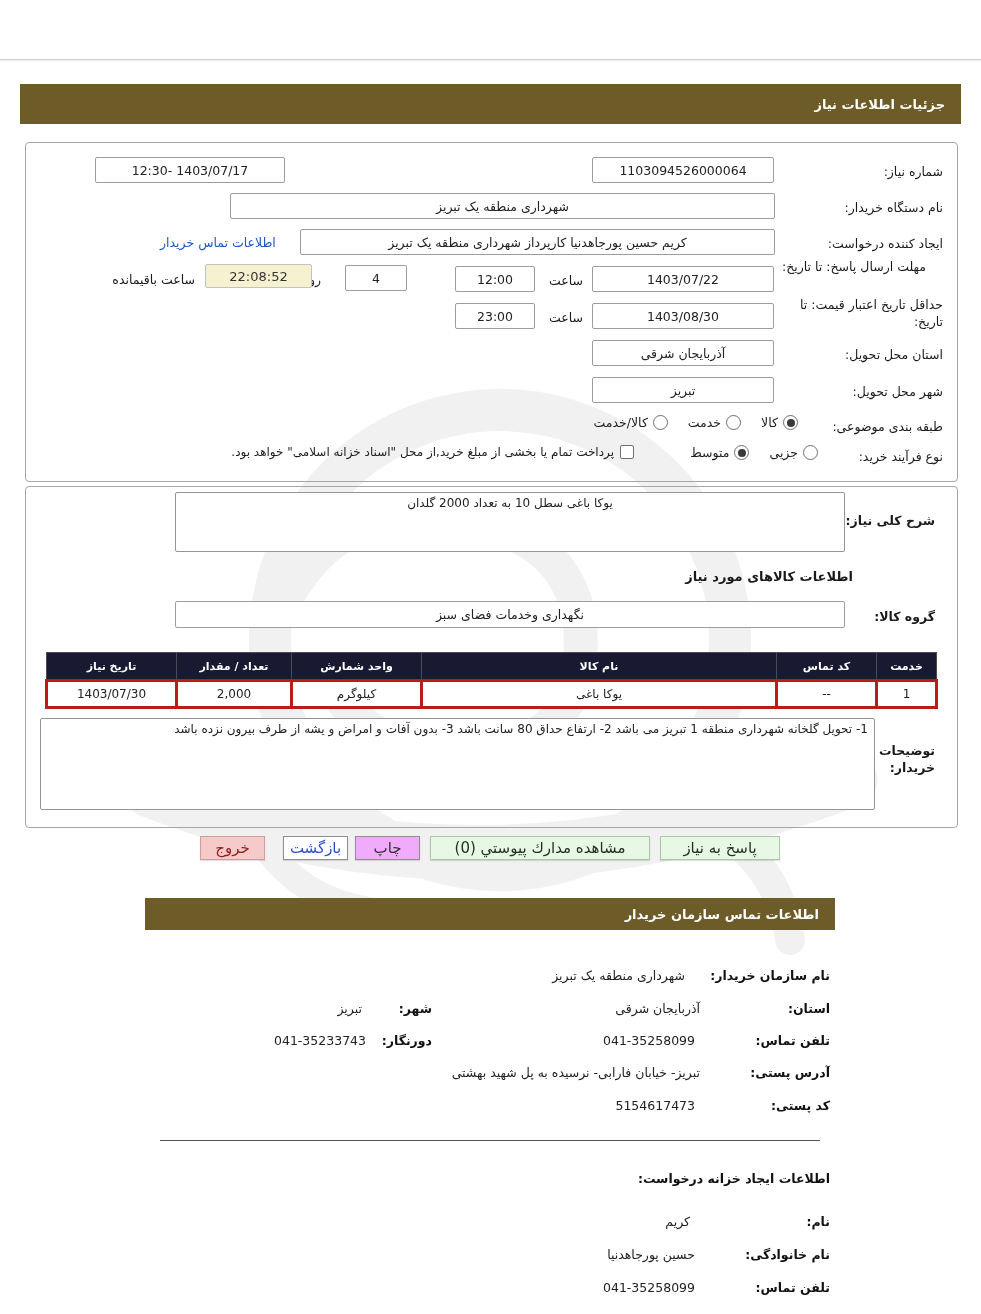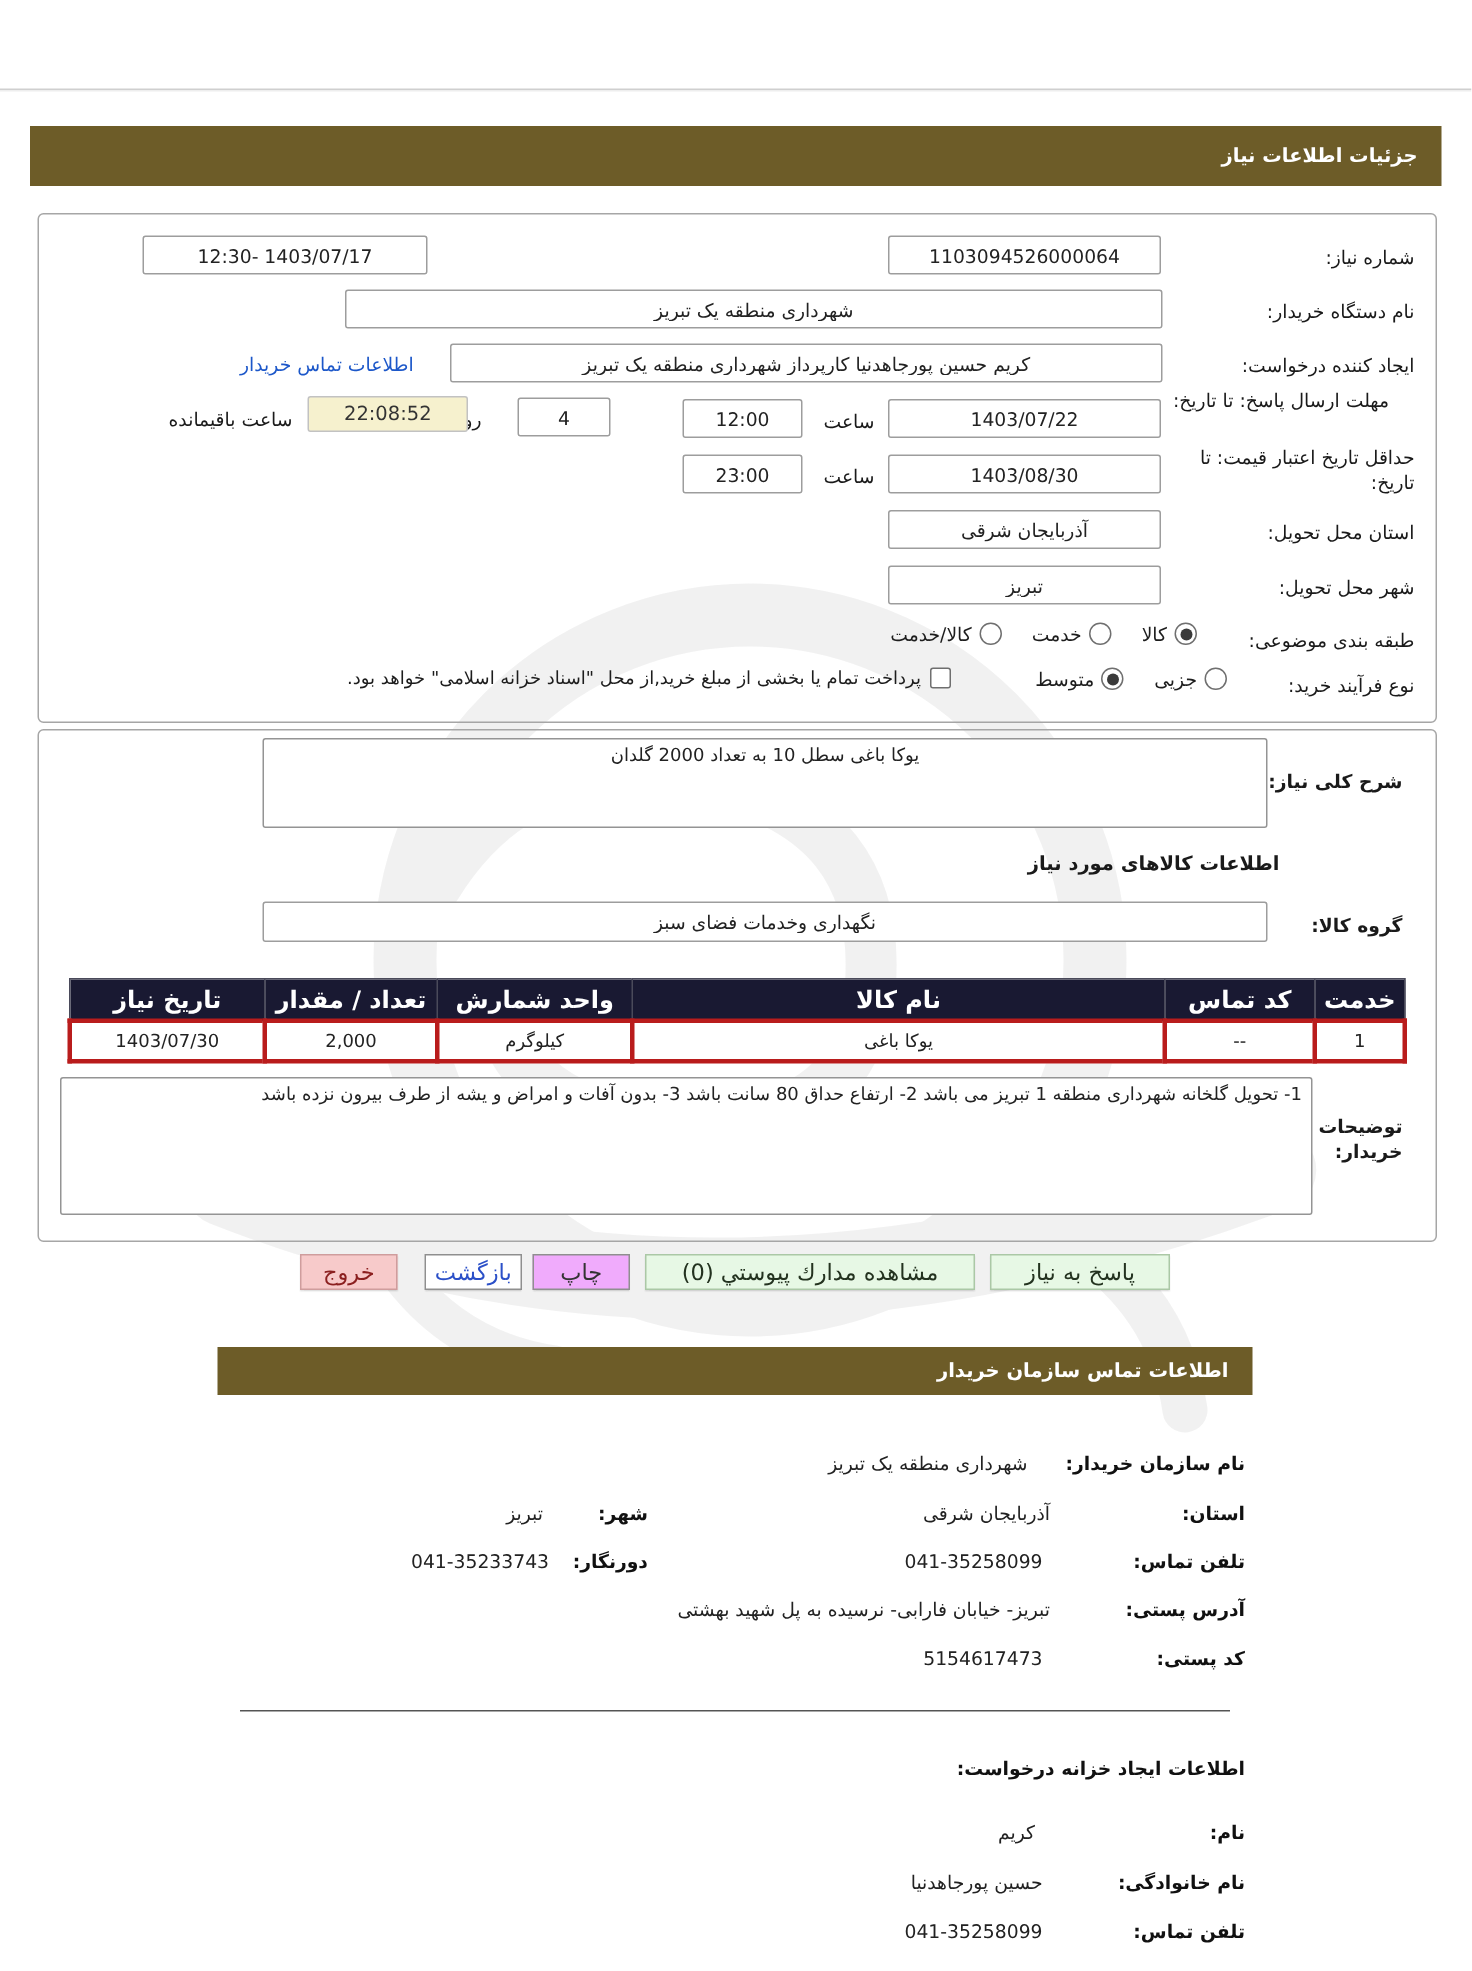--- a/index.html
+++ b/index.html
@@ -43,21 +43,21 @@
   }
   .btn.green{background:#e7f8e5;border-color:#abc8a6;}
   .btn.plain{background:#f0abfc;color:#333;}
   .btn.back{background:#fff;color:#2b50c8;}
   .btn.exit{background:#f7caca;border-color:#cf9d9d;color:#8b2020;}
   table.items{
     position:absolute;left:45px;top:652px;width:890px;border-collapse:collapse;z-index:3;
     font-family:"DejaVu Sans",sans-serif;table-layout:fixed;background:#fff;
   }
   table.items th{
-    background:#191932;color:#fff;font-size:16px;font-weight:bold;height:26px;
+    background:#191932;color:#fff;font-size:11px;font-weight:bold;height:26px;
     border:1px solid #4a4a5a;padding:0 3px;text-align:center;
   }
   table.items td{
     font-size:12px;color:#222;height:24px;border:3px solid #b91c1c;padding:0 3px;text-align:center;background:#fff;
   }
   .contact-lbl{position:absolute;font-size:12.5px;font-weight:bold;color:#111;z-index:3;white-space:nowrap;}
   .contact-val{position:absolute;font-size:12.5px;color:#222;z-index:3;white-space:nowrap;}
   .sep{position:absolute;border-top:1px solid #555;z-index:3;}
   .wm{position:absolute;z-index:0;opacity:0.06;pointer-events:none;}
 </style>

